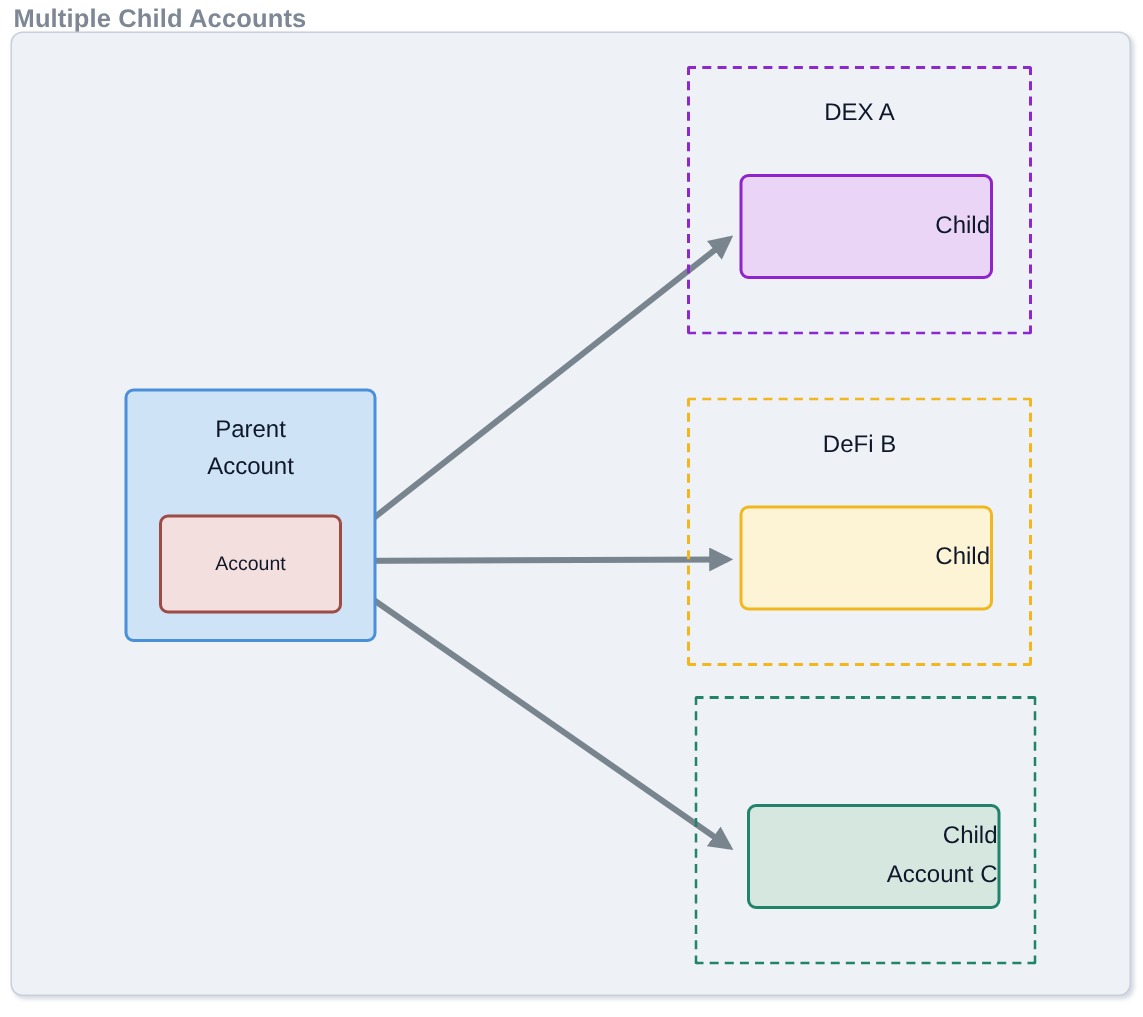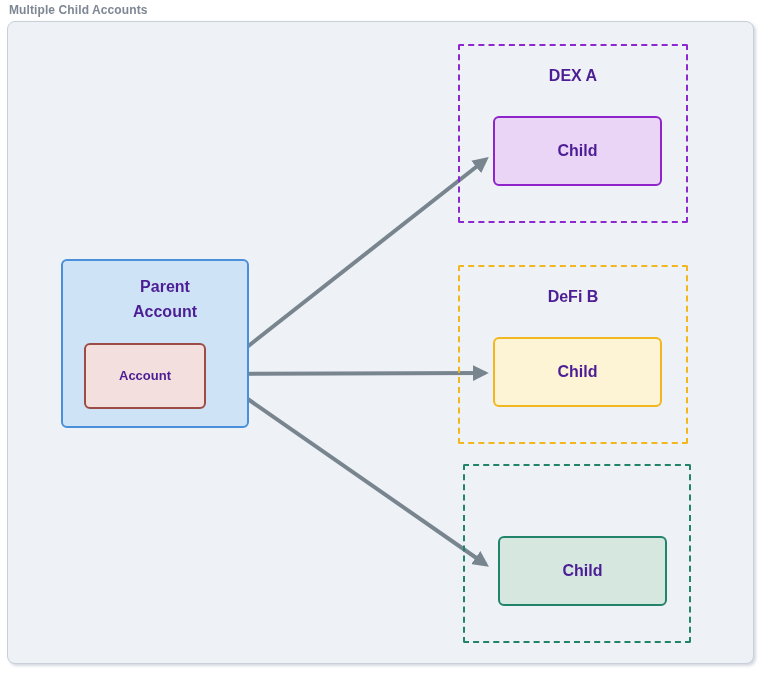--- a/index.html
+++ b/index.html
@@ -13,52 +13,51 @@
   }
   .page {
     position: relative;
     width: 762px;
     height: 678px;
   }
   .diagram-title {
     position: absolute;
     left: 9px;
     top: 3px;
-    font-size: 12px;
+    font-size: 17px;
     font-weight: 700;
     color: #7e8794;
     letter-spacing: 0.1px;
   }
   .canvas {
     position: absolute;
     left: 7px;
     top: 21px;
     width: 745px;
     height: 641px;
     background: var(--canvas-bg, #eef1f5);
     border: 1.5px solid var(--canvas-border, #c9cfd9);
     border-radius: 8px;
     box-shadow: 2px 2px 3px rgba(175,185,200,0.55);
   }
   .node-text {
-    color: #4c1d95;
-    font-weight: 700;
+    color: #0f172a;
+    font-weight: 400;
     text-align: center;
   }
   
   .parent-node {
     position: absolute;
-    left: 53px;
+    left: 75px;
     top: 237px;
     width: 164px;
     height: 165px;
     background: var(--parent-fill, #cfe3f7);
     border: 2px solid var(--parent-border, #4a8fd9);
     border-radius: 6px;
-    padding-left: 20px;
   }
   .parent-label {
     margin-top: 13px;
     font-size: 16px;
     line-height: 25px;
   }
   .capability-node {
     position: absolute;
     left: 21px;
     top: 82px;
@@ -99,20 +98,21 @@
     background: var(--box-fill, #fff);
     border: 2px solid var(--box-border, #888);
     border-radius: 6px;
     display: flex;
     flex-direction: column;
     justify-content: center;
   }
   .child-box .node-text {
     font-size: 16px;
     line-height: 26px;
+    text-align: right;
   }
   .arrows-svg {
     position: absolute;
     left: 0;
     top: 0;
     width: 745px;
     height: 641px;
     pointer-events: none;
   }
   .arrow-line {
@@ -167,17 +167,18 @@
     <div class="zone zone-b" style="--zone-border: #f3b71e; --box-fill: #fdf3d5; --box-border: #f2b71f;">
       <div class="node-text zone-label">DeFi B</div>
       <div class="child-box">
         <div class="node-text">Child</div>
       </div>
     </div>
 
     <div class="zone zone-c" style="--zone-border: #22836b; --box-fill: #d5e7df; --box-border: #22836b;">
       <div class="child-box">
         <div class="node-text">Child</div>
+        <div class="node-text">Account C</div>
       </div>
     </div>
 
   </div>
 </div>
 
 </body></html>

